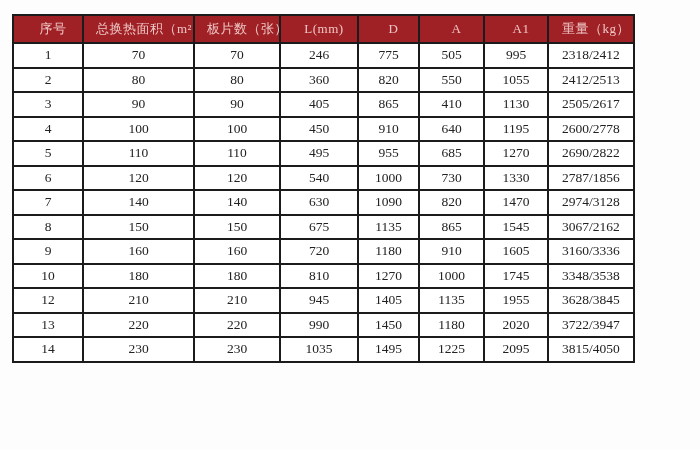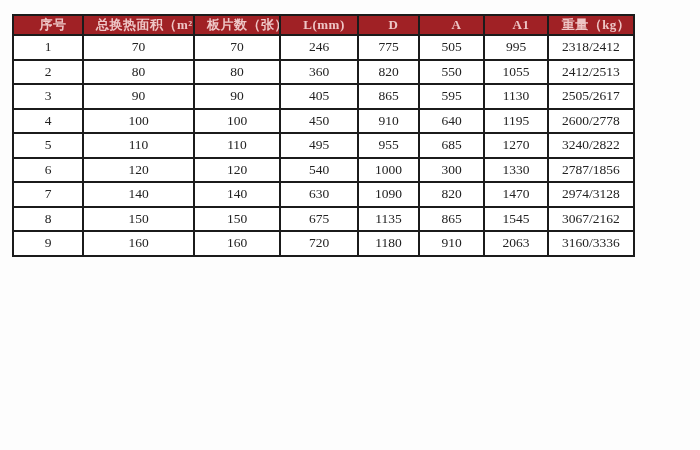--- a/index.html
+++ b/index.html
@@ -39,22 +39,22 @@
     text-align: center;
     vertical-align: middle;
     padding: 0 2px;
     overflow: hidden;
     white-space: nowrap;
   }
   table.spec-table th {
     background: var(--header-bg);
     color: var(--header-text);
     font-size: 13px;
-    font-weight: bold;
-    height: 20px;
+    font-weight: normal;
+    height: 28px;
     letter-spacing: 0.5px;
     padding-left: 12px;
   }
   table.spec-table td {
     background: #ffffff;
     color: var(--cell-text);
     font-size: 13.5px;
     height: 24.5px;
   }
 </style>
@@ -105,21 +105,21 @@
           <td>550</td>
           <td>1055</td>
           <td>2412/2513</td>
         </tr>
         <tr>
           <td>3</td>
           <td>90</td>
           <td>90</td>
           <td>405</td>
           <td>865</td>
-          <td>595</td>
+          <td>410</td>
           <td>1130</td>
           <td>2505/2617</td>
         </tr>
         <tr>
           <td>4</td>
           <td>100</td>
           <td>100</td>
           <td>450</td>
           <td>910</td>
           <td>640</td>
@@ -127,29 +127,29 @@
           <td>2600/2778</td>
         </tr>
         <tr>
           <td>5</td>
           <td>110</td>
           <td>110</td>
           <td>495</td>
           <td>955</td>
           <td>685</td>
           <td>1270</td>
-          <td>3240/2822</td>
+          <td>2690/2822</td>
         </tr>
         <tr>
           <td>6</td>
           <td>120</td>
           <td>120</td>
           <td>540</td>
           <td>1000</td>
-          <td>300</td>
+          <td>730</td>
           <td>1330</td>
           <td>2787/1856</td>
         </tr>
         <tr>
           <td>7</td>
           <td>140</td>
           <td>140</td>
           <td>630</td>
           <td>1090</td>
           <td>820</td>
@@ -166,18 +166,58 @@
           <td>1545</td>
           <td>3067/2162</td>
         </tr>
         <tr>
           <td>9</td>
           <td>160</td>
           <td>160</td>
           <td>720</td>
           <td>1180</td>
           <td>910</td>
-          <td>2063</td>
+          <td>1605</td>
           <td>3160/3336</td>
+        </tr>
+        <tr>
+          <td>10</td>
+          <td>180</td>
+          <td>180</td>
+          <td>810</td>
+          <td>1270</td>
+          <td>1000</td>
+          <td>1745</td>
+          <td>3348/3538</td>
+        </tr>
+        <tr>
+          <td>12</td>
+          <td>210</td>
+          <td>210</td>
+          <td>945</td>
+          <td>1405</td>
+          <td>1135</td>
+          <td>1955</td>
+          <td>3628/3845</td>
+        </tr>
+        <tr>
+          <td>13</td>
+          <td>220</td>
+          <td>220</td>
+          <td>990</td>
+          <td>1450</td>
+          <td>1180</td>
+          <td>2020</td>
+          <td>3722/3947</td>
+        </tr>
+        <tr>
+          <td>14</td>
+          <td>230</td>
+          <td>230</td>
+          <td>1035</td>
+          <td>1495</td>
+          <td>1225</td>
+          <td>2095</td>
+          <td>3815/4050</td>
         </tr>
       </tbody>
   </table>
 </div>
 
 </body></html>

